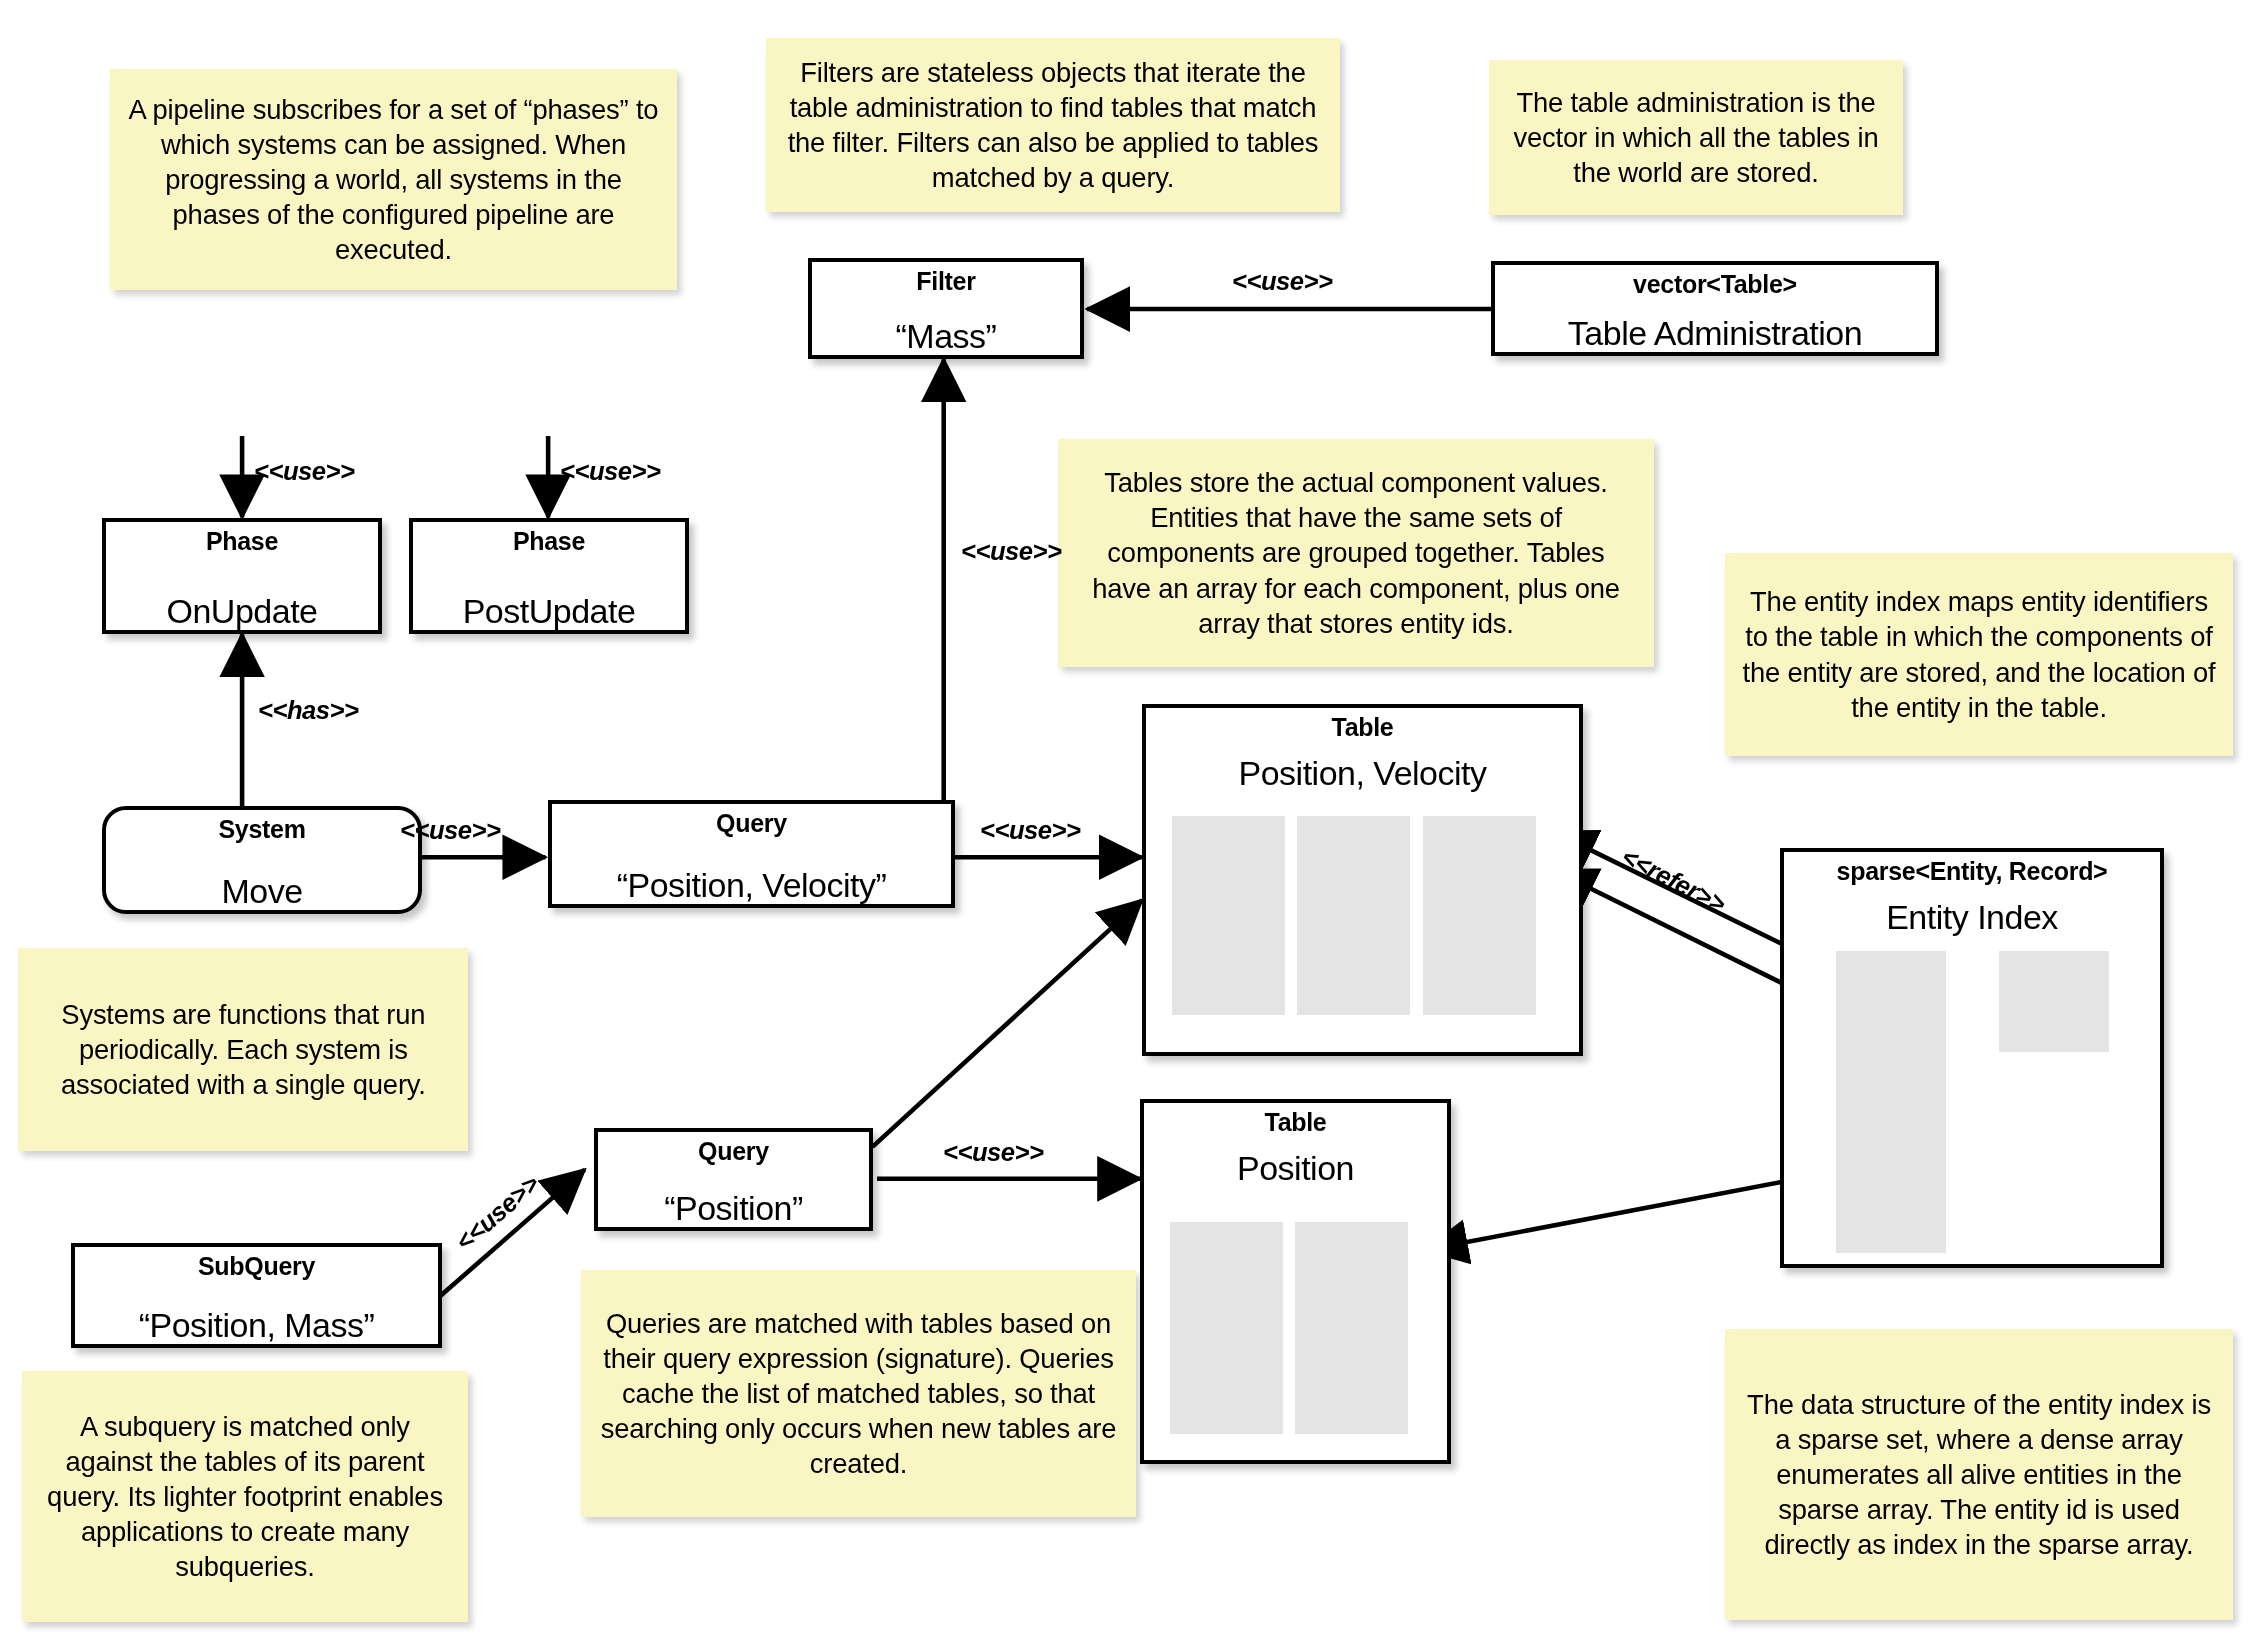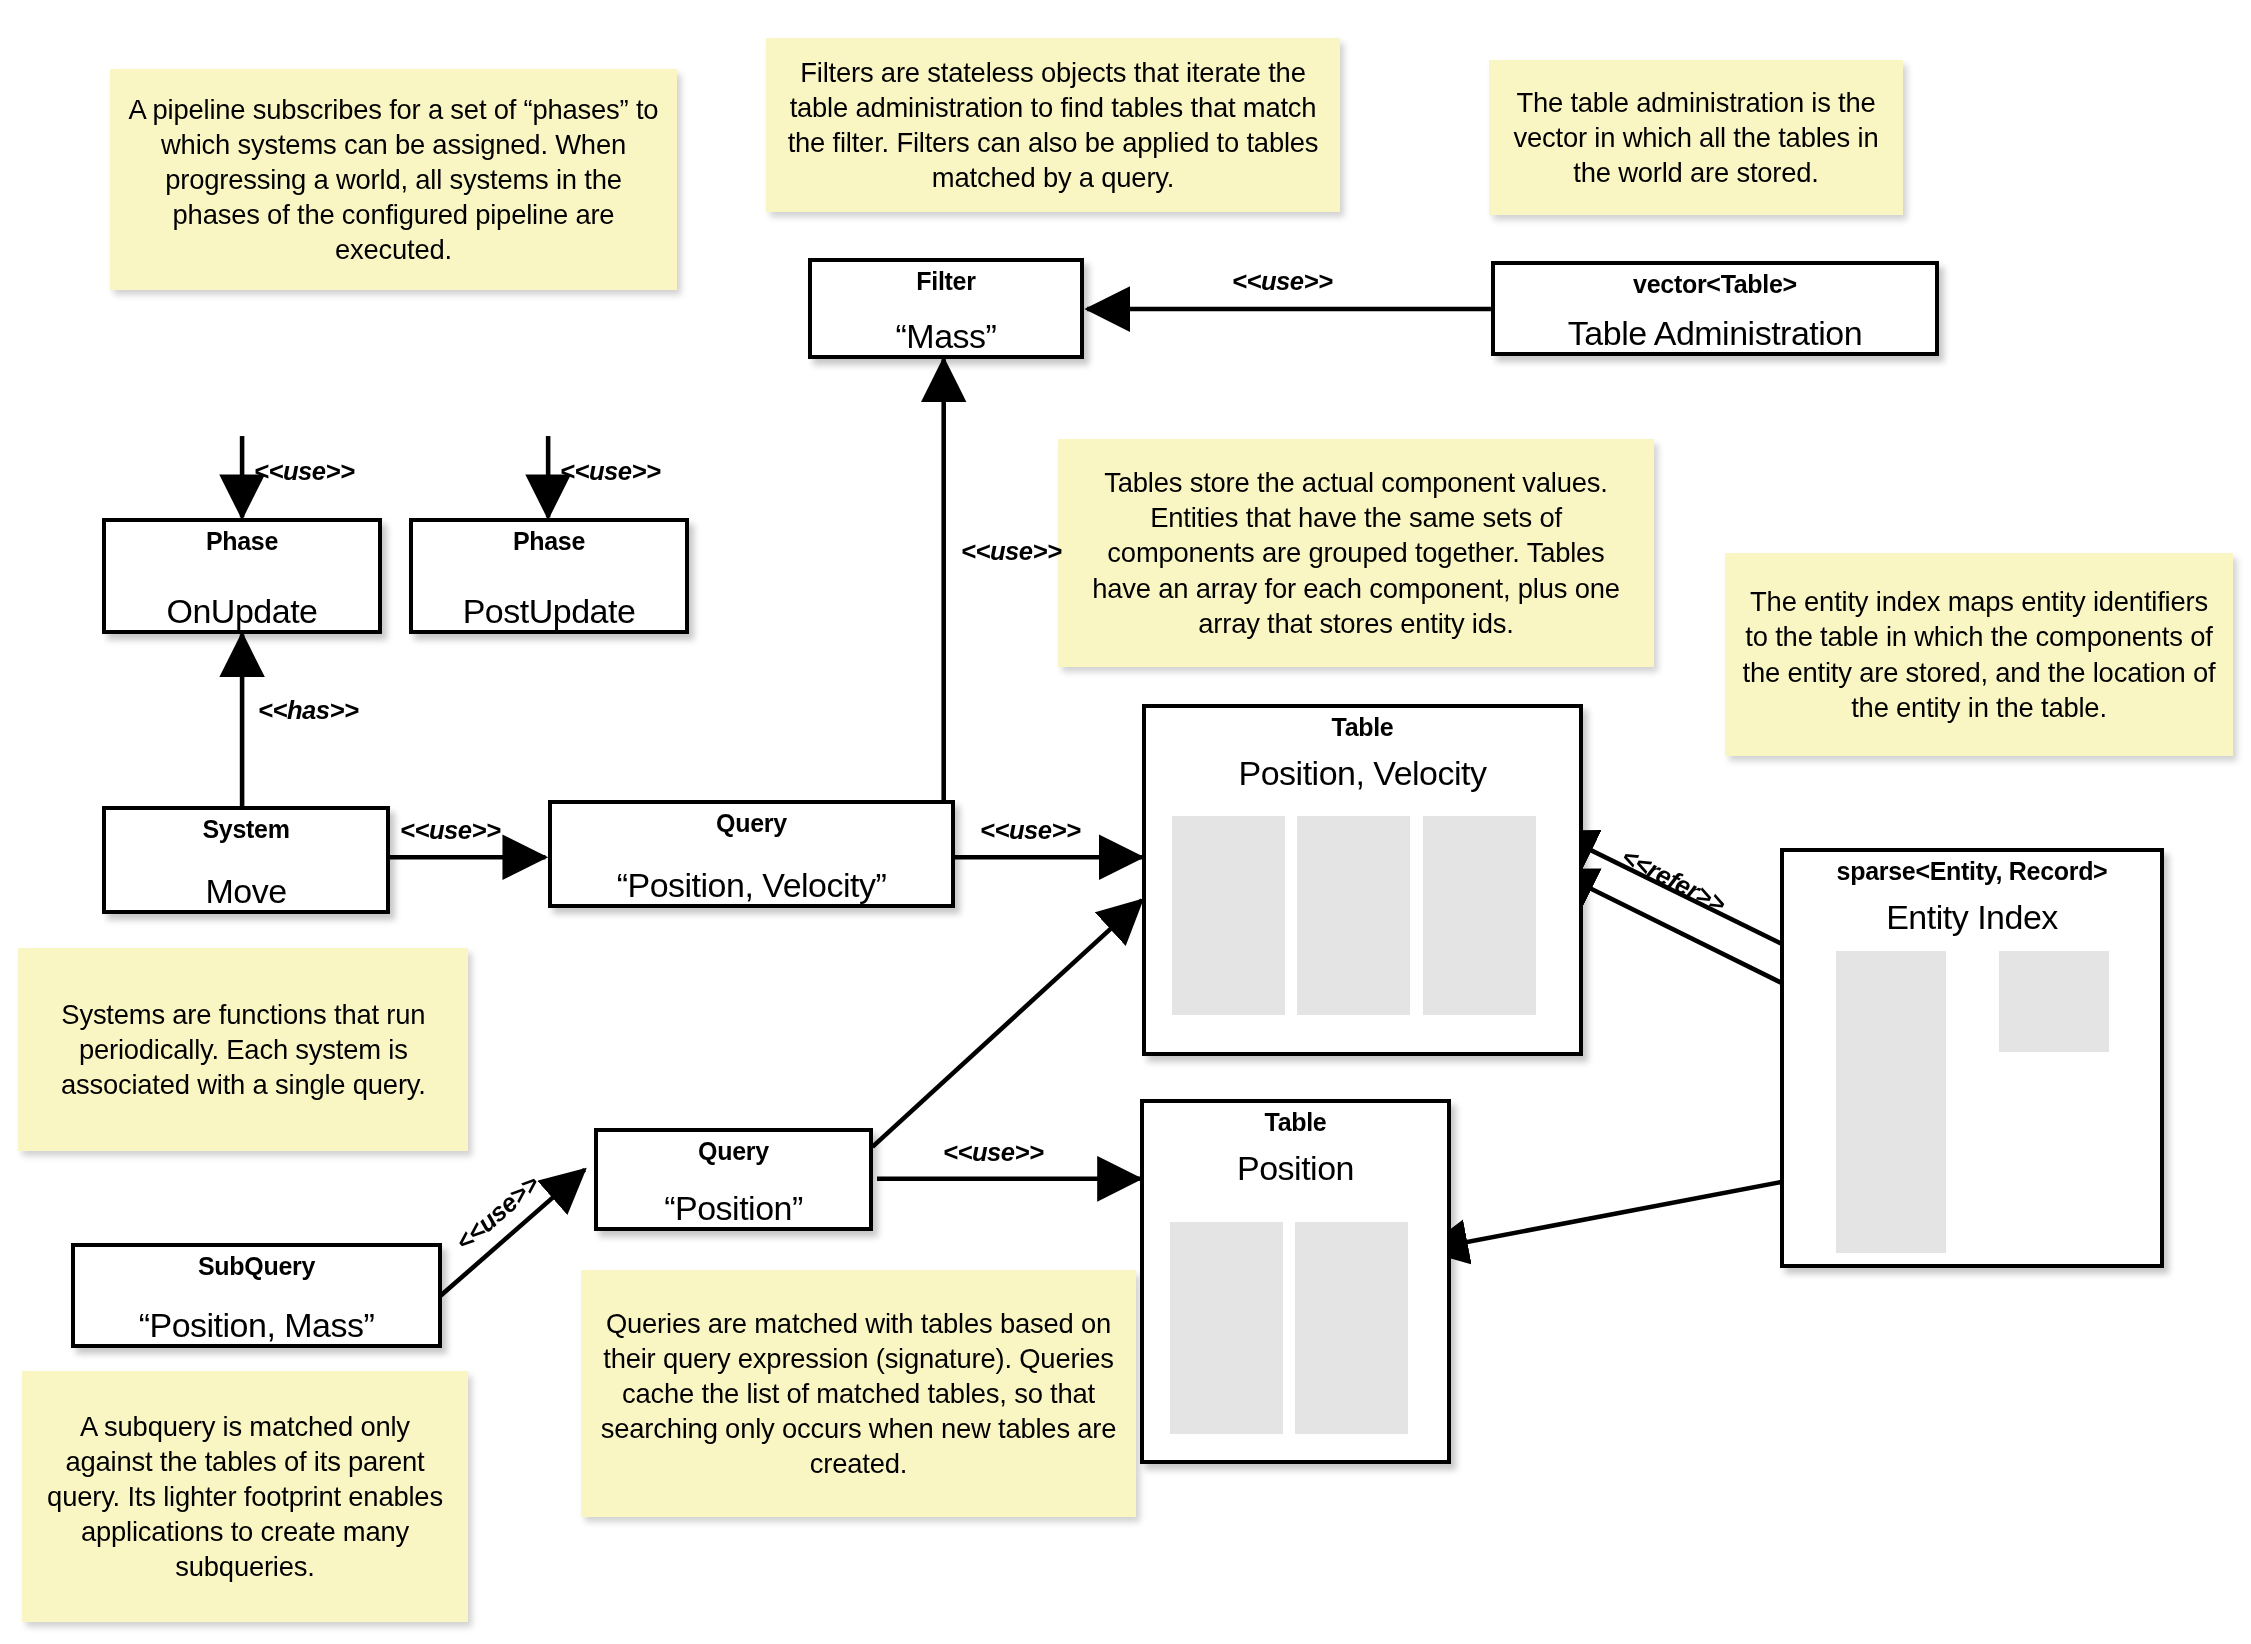--- a/index.html
+++ b/index.html
@@ -115,33 +115,34 @@
   <div class="note" style="left:1058px;top:439px;width:596px;height:228px;">Tables store the actual component values. Entities that have the same sets of components are grouped together. Tables have an array for each component, plus one array that stores entity ids.</div>
 
   <div class="note" style="left:1725px;top:553px;width:508px;height:203px;">The entity index maps entity identifiers to the table in which the components of the entity are stored, and the location of the entity in the table.</div>
 
   <div class="note" style="left:18.3px;top:948px;width:450px;height:203px;">Systems are functions that run periodically. Each system is associated with a single query.</div>
 
   <div class="note" style="left:581px;top:1270px;width:555px;height:247px;">Queries are matched with tables based on their query expression (signature). Queries cache the list of matched tables, so that searching only occurs when new tables are created.</div>
 
   <div class="note" style="left:22px;top:1371px;width:446px;height:251px;text-align:center;">A subquery is matched only against the tables of its parent query. Its lighter footprint enables applications to create many subqueries.</div>
 
+  <div class="note" style="left:1725px;top:1329px;width:508px;height:291px;">The data structure of the entity index is a sparse set, where a dense array enumerates all alive entities in the sparse array. The entity id is used directly as index in the sparse array.</div>
 
 
   <div class="box" style="left:102px;top:518px;width:280px;height:116px;">
     <div class="stereo">Phase</div>
     <div class="title">OnUpdate</div>
   </div>
 
   <div class="box" style="left:409px;top:518px;width:280px;height:116px;">
     <div class="stereo">Phase</div>
     <div class="title">PostUpdate</div>
   </div>
 
-  <div class="box" style="left:102px;top:806px;width:288px;height:108px;">
+  <div class="box" style="left:102px;top:806px;width:320px;height:108px;border-radius:24px;">
     <div class="stereo">System</div>
     <div class="title">Move</div>
   </div>
 
   <div class="box" style="left:548px;top:800px;width:407px;height:108px;">
     <div class="stereo">Query</div>
     <div class="title">“Position, Velocity”</div>
   </div>
 
   <div class="box" style="left:594px;top:1128px;width:279px;height:103px;">

